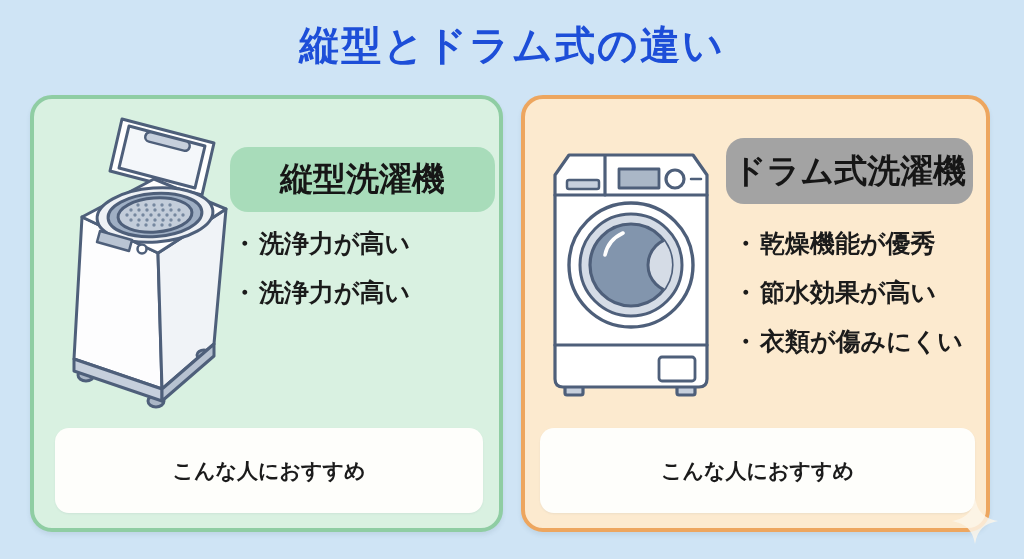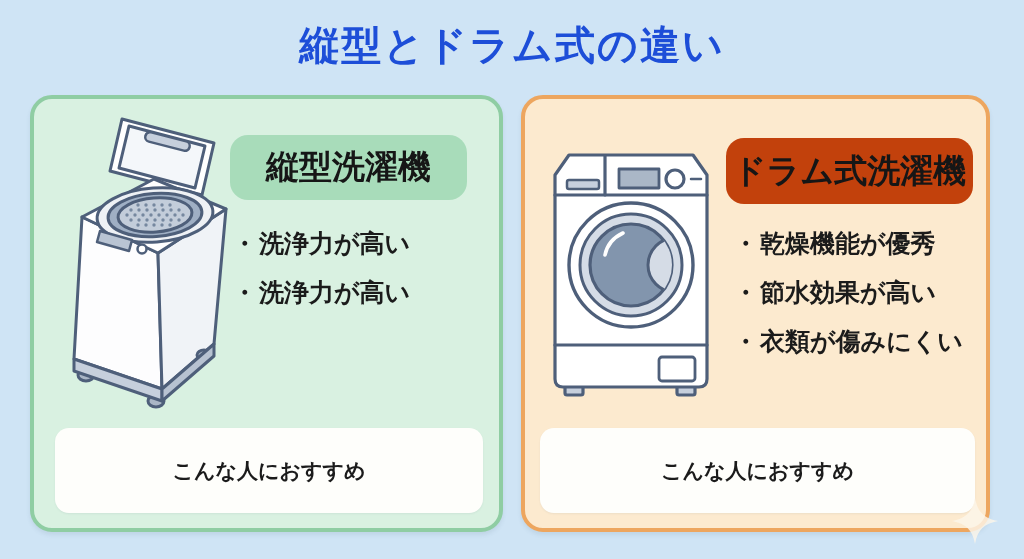--- a/index.html
+++ b/index.html
@@ -40,22 +40,22 @@
   .machine.topload{left:18px;top:10px;width:190px;height:300px;}
   .machine.frontload{left:22px;top:42px;width:168px;height:258px;}
   .badge{
     position:absolute;
     display:flex;align-items:center;justify-content:center;
     font-size:33px;font-weight:800;
     border-radius:18px;
     color:#161616;
     white-space:nowrap;
   }
-  .panel.left .badge{left:196px;top:36px;width:237px;height:65px;background:#a8dcba;}
-  .panel.right .badge{left:201px;top:39px;width:247px;height:66px;background:#c2410c;}
+  .panel.left .badge{left:196px;top:48px;width:265px;height:65px;background:#a8dcba;}
+  .panel.right .badge{left:201px;top:39px;width:247px;height:66px;background:#a3a3a3;}
   .features{
     position:absolute;top:128px;
     list-style:none;margin:0;padding:0;
     font-size:25px;font-weight:700;line-height:1.32;
   }
   .panel.left .features{left:198px;width:217px;}
   .panel.right .features{left:208px;width:261px;}
   .features li{position:relative;padding-left:27px;margin-bottom:16px;}
   .features li::before{content:"・";position:absolute;left:0;top:0;}
   .recommend{

